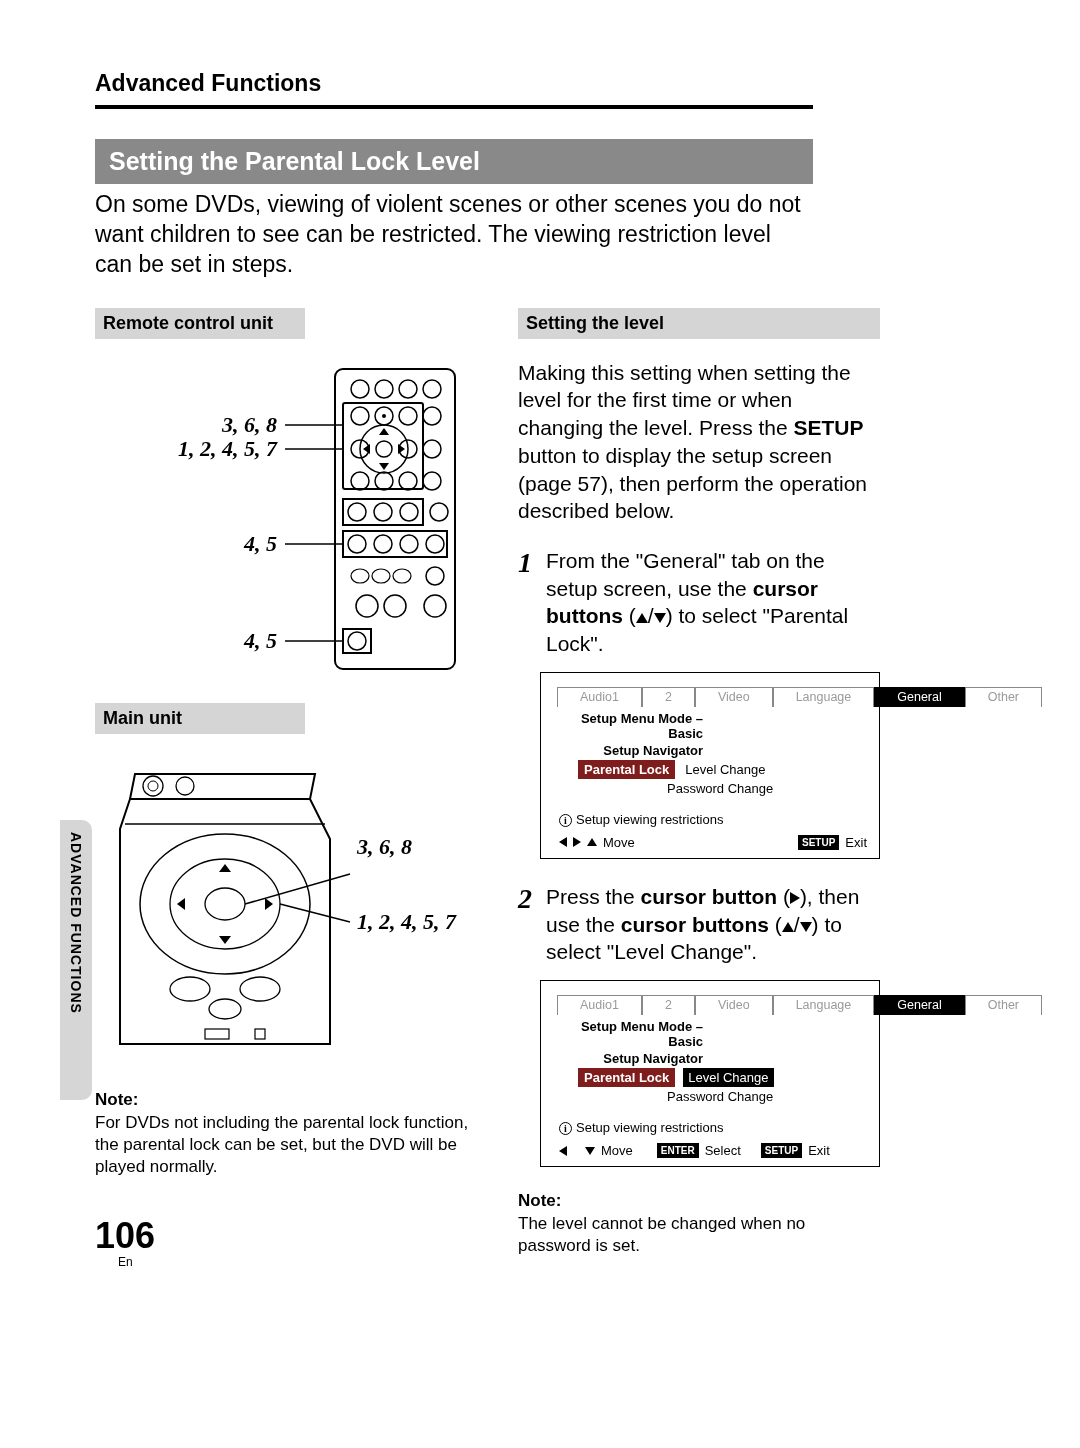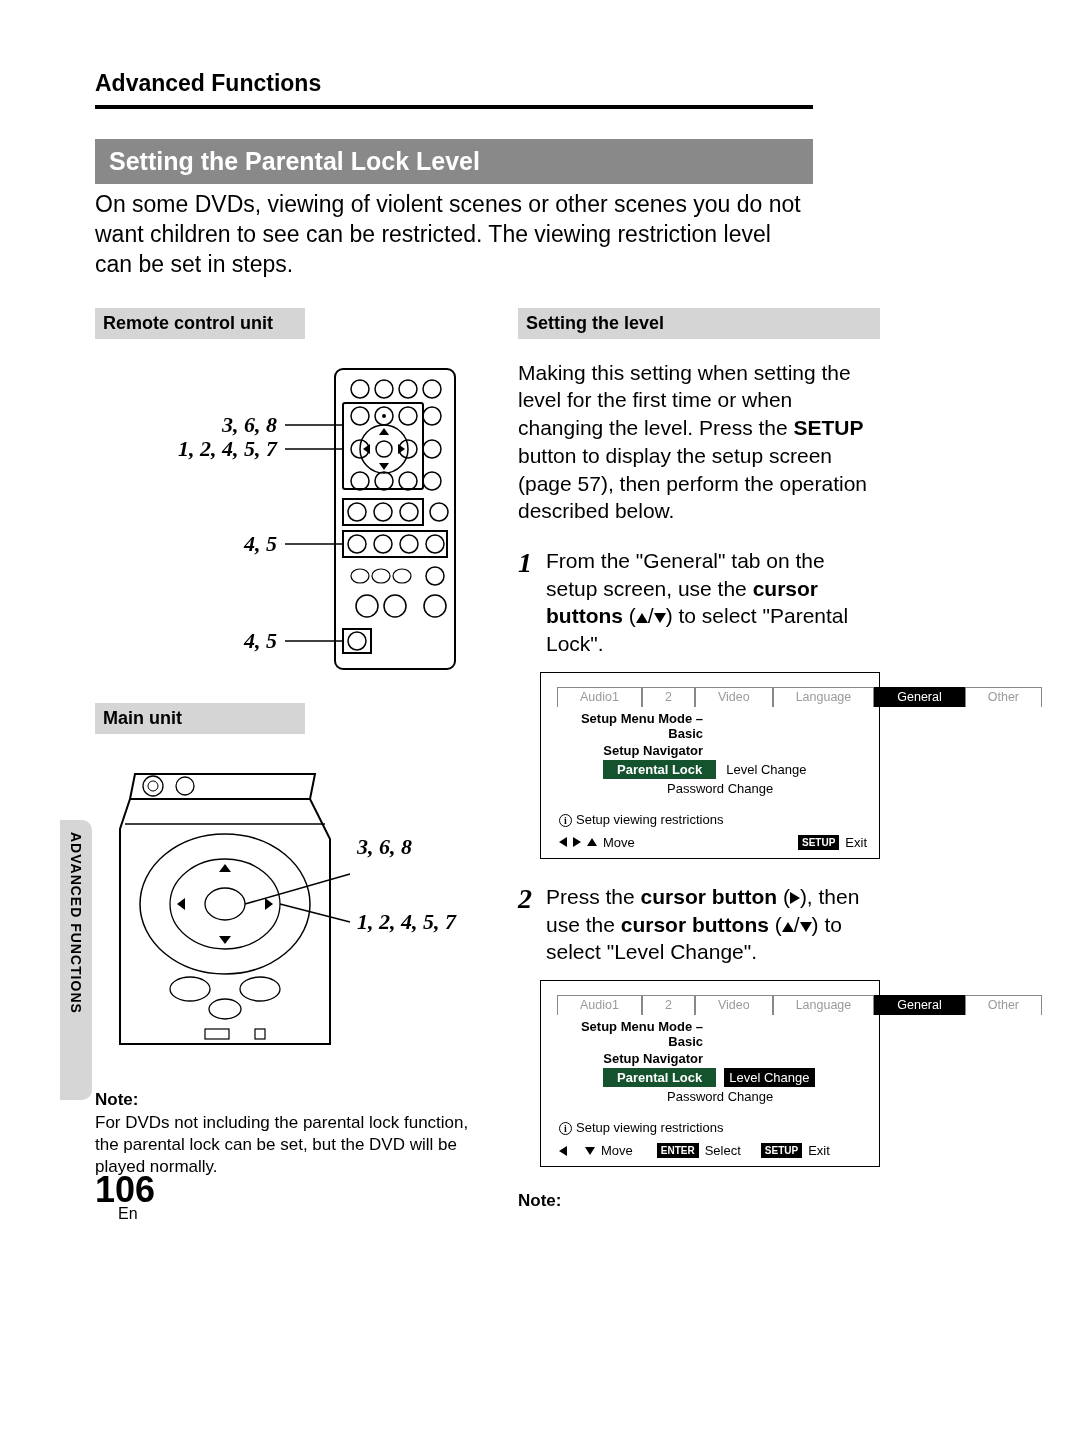--- a/index.html
+++ b/index.html
@@ -129,26 +129,26 @@
     margin: 2px 0;
   }
   .osd-row .lbl {
     width: 160px;
     text-align: right;
     padding-right: 10px;
     font-size: 13px;
     font-weight: bold;
   }
   .osd-row .lbl.selected {
-    background: #14532d;
+    background: #7f1d1d;
     color: #fff;
     display: inline-block;
-    padding: 2px 14px;
+    padding: 2px 6px;
     width: auto;
-    margin-left: 50px;
+    margin-left: 25px;
     margin-right: 8px;
   }
   .osd-row .val {
     font-size: 13px;
     padding-left: 2px;
     font-weight: normal;
   }
   .osd-row .val.selected {
     background: #000;
     color: #fff;
@@ -260,21 +260,21 @@
     position: absolute;
     left: 95px;
     bottom: 30px;
     font-size: 36px;
     font-weight: bold;
   }
   .page-lang {
     position: absolute;
     left: 118px;
     bottom: 18px;
-    font-size: 16px;
+    font-size: 12px;
   }
 </style>
 </head>
 <body>
 
 <div class="page">
 
   <div class="section-header">Advanced Functions</div>
 
   <div class="title-bar">Setting the Parental Lock Level</div>
@@ -496,20 +496,21 @@
           <span style="width:12px"></span>
           <span class="btn-label">ENTER</span>
           <span>Select</span>
           <span style="width:8px"></span>
           <span class="btn-label">SETUP</span>
           <span>Exit</span>
         </div>
       </div>
 
       <div class="note-heading">Note:</div>
+      <div class="note-text">The level cannot be changed when no password is set.</div>
 
     </div>
   </div>
 
   <div class="side-tab">
     <div class="side-tab-text">ADVANCED FUNCTIONS</div>
   </div>
 
   <div class="page-num">106</div>
   <div class="page-lang">En</div>

